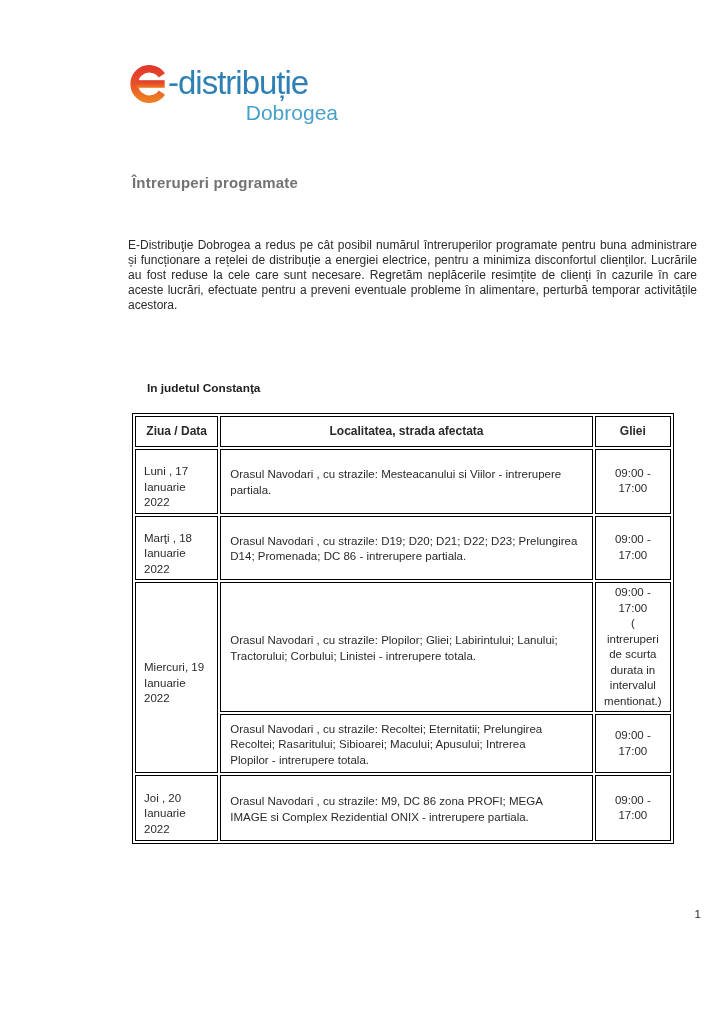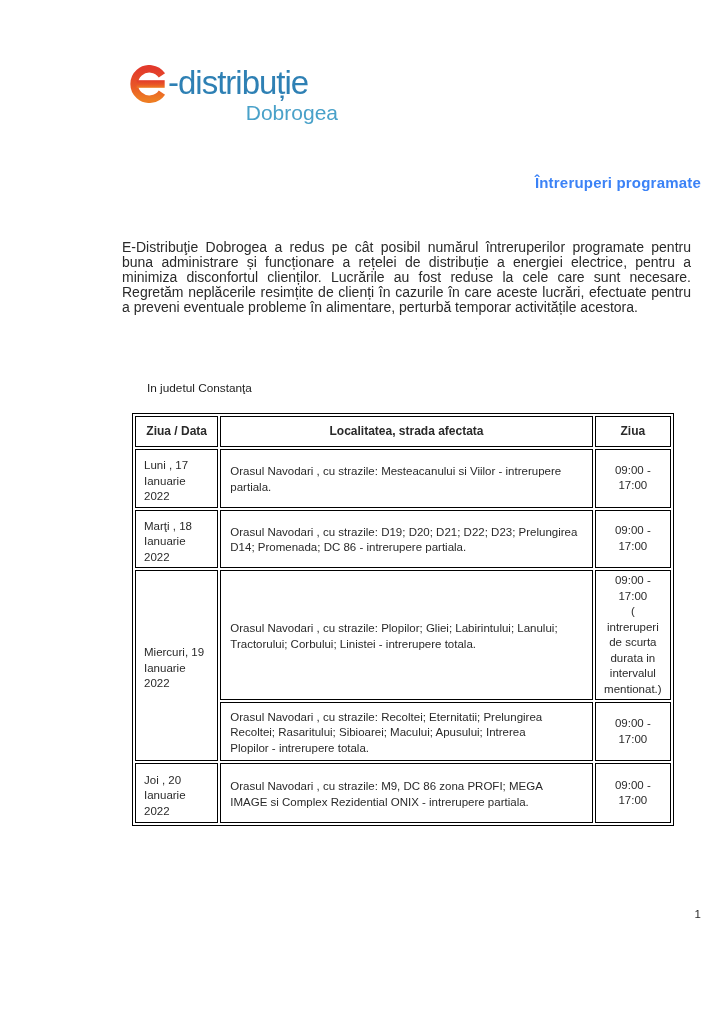--- a/index.html
+++ b/index.html
@@ -21,32 +21,32 @@
     color:#2e80b4;position:relative;top:-2px;white-space:nowrap;
   }
   .logo-sub{
     text-align:right;font-size:21px;line-height:22px;
     color:#49a1c9;margin-top:-4px;letter-spacing:0px;
   }
 
   
   .doc-title{
     position:absolute;left:88px;top:174px;width:569px;
-    text-align:right;font-size:15px;font-weight:bold;color:#3b82f6;
+    text-align:left;font-size:15px;font-weight:bold;color:#737373;
     letter-spacing:.2px;
   }
   .para{
-    position:absolute;left:78px;width:569px;
-    font-size:14px;line-height:15px;text-align:justify;color:#2a2a2a;
+    position:absolute;left:84px;width:569px;
+    font-size:12px;line-height:15px;text-align:justify;color:#2a2a2a;
   }
   .para1{top:226px;}
   .para2{top:317px;}
   .section-heading{
     position:absolute;left:103px;top:381px;
-    font-size:11.8px;font-weight:normal;color:#1d1d1d;
+    font-size:11.8px;font-weight:bold;color:#1d1d1d;
   }
 
   
   .outage-table{
     position:absolute;left:88px;top:413px;
     width:542px;table-layout:fixed;
     border-collapse:separate;border-spacing:2px;
     border:1px solid #000;background:#ffffff;
     font-size:11.5px;line-height:15.5px;color:#2a2a2a;
   }
@@ -54,21 +54,21 @@
   .outage-table col.c2{width:371px;}
   .outage-table col.c3{width:76px;}
   .outage-table th, .outage-table td{
     border:1px solid #000;vertical-align:middle;background:#ffffff;
     overflow:hidden;
   }
   .outage-table th{
     height:29px;font-weight:bold;text-align:center;font-size:12px;
     padding:0 8px;
   }
-  td.day{ text-align:left;padding:8px 3px 2px 8px;white-space:pre-line; }
+  td.day{ text-align:left;padding:14px 3px 2px 8px;white-space:pre-line; }
   td.loc{ text-align:left;padding:3px 6px 0 9px;white-space:pre-line; }
   td.hrs{ text-align:center;padding:2px 3px;white-space:pre-line; }
   tr.r0 td{height:44px;}
   tr.r1 td{height:43px;}
   tr.r2a td{height:124px;}
   tr.r2b td{height:53px;}
   tr.r3 td{height:48px;}
 
   
   .page-number{
@@ -110,21 +110,21 @@
   <table class="outage-table">
     <colgroup>
         <col class="c1">
         <col class="c2">
         <col class="c3">
       </colgroup>
     <thead>
       <tr>
         <th>Ziua / Data</th>
         <th>Localitatea, strada afectata</th>
-        <th>Ziua</th>
+        <th>Gliei</th>
       </tr>
     </thead>
     <tbody>
       <tr class="r0">
         <td class="day">Luni , 17
 Ianuarie
 2022</td>
         <td class="loc">Orasul Navodari , cu strazile: Mesteacanului si Viilor - intrerupere
 partiala.</td>
         <td class="hrs">09:00 -

